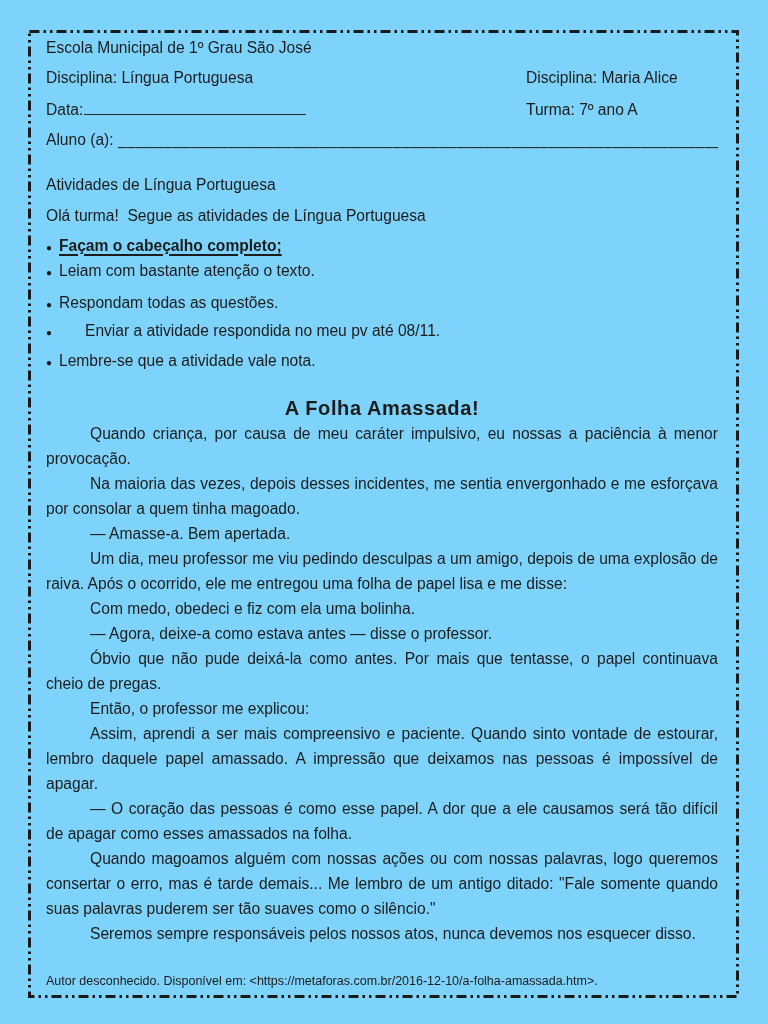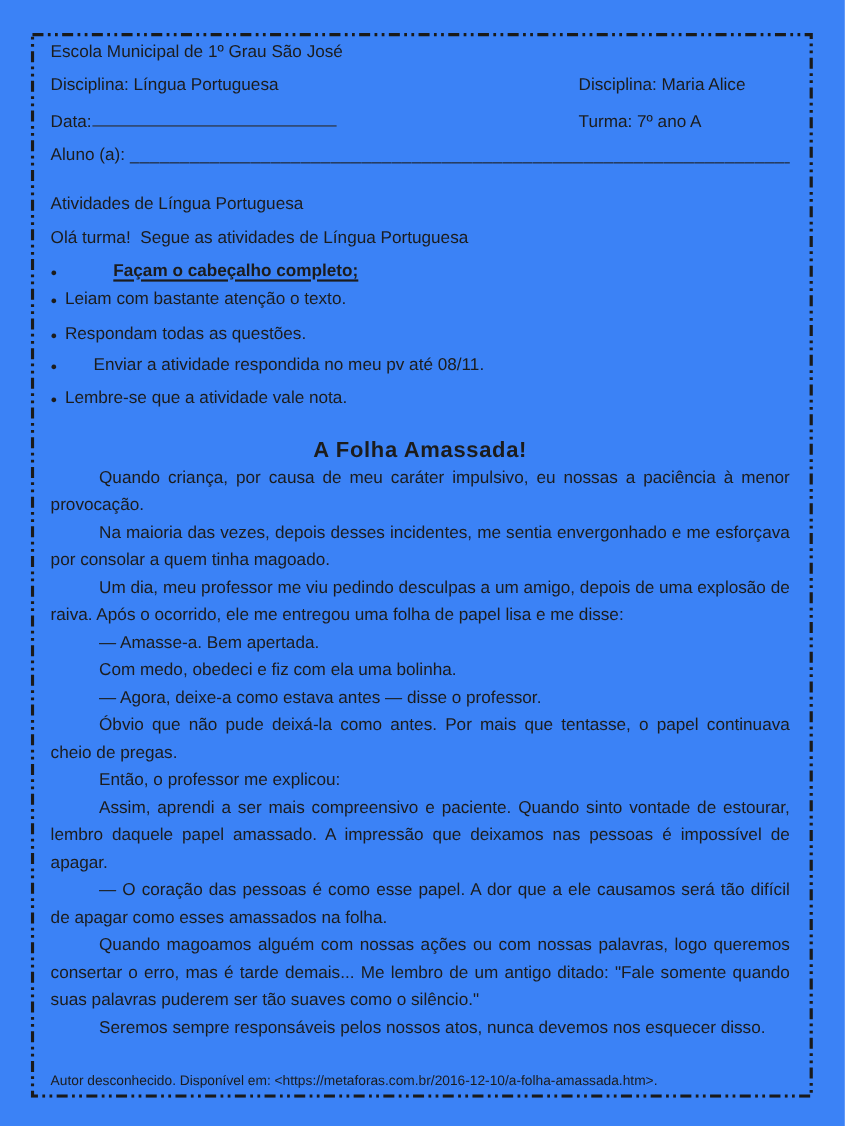--- a/index.html
+++ b/index.html
@@ -4,21 +4,21 @@
 <style>
   * { margin: 0; padding: 0; box-sizing: border-box; }
   html, body { background: #ffffff; }
   body {
     width: 768px; height: 1024px;
     font-family: "Liberation Sans", "DejaVu Sans", sans-serif;
     color: #1c1c1c;
     position: relative;
     overflow: hidden;
   }
-  .page { position: absolute; inset: 0; background: #3b82f6; }
+  .page { position: absolute; inset: 0; background: #7dd3fc; }
   .frame { position: absolute; left: 28px; top: 30px; width: 711px; height: 968px; }
   .frame svg { display: block; }
   .content {
     position: absolute; left: 46px; top: 38px; width: 672px;
     font-size: 15.6px; line-height: 19.5px;
   }
   
   .hrow { display: flex; align-items: baseline; margin-bottom: 10.5px; }
   .hrow .left { flex: 1; display: flex; align-items: baseline; }
   .hrow .rightcol { width: 192px; flex: none; }
@@ -35,21 +35,21 @@
   .greeting { margin-top: 12px; white-space: pre-wrap; }
   .bullets { margin-top: 10px; }
   .bullet-item { display: flex; align-items: baseline; }
   .bullet-item .marker { flex: none; width: 13px; font-size: 10px; }
   .bullet-item.b1 { margin-bottom: 4px; }
   .bullet-item.b2 { margin-bottom: 10px; }
   .bullet-item.b3 { margin-bottom: 7px; }
   .bullet-item.b4 { margin-bottom: 8px; }
   .bullet-item.b1 .btext {
     font-weight: bold; text-decoration: underline;
-    text-decoration-thickness: 1.8px; text-underline-offset: 2.5px; margin-left: 44px;
+    text-decoration-thickness: 1.8px; text-underline-offset: 2.5px;
   }
   .bullet-item.b4 .marker { margin-right: 26px; }
   
   .story { margin-top: 24px; line-height: 25px; }
   .story-title { text-align: center; font-weight: bold; font-size: 20px; letter-spacing: 0.6px; }
   .story p { text-align: justify; text-indent: 44px; }
   
   .source { margin-top: 27px; text-align: left; font-size: 12.5px; line-height: 16px; }
 </style>
 </head>
@@ -111,22 +111,22 @@
           <span class="marker">●</span>
           <span class="btext">Lembre-se que a atividade vale nota.</span>
         </div>
       </div>
     </div>
 
     <div class="story">
       <div class="story-title">A Folha Amassada!</div>
       <p>Quando criança, por causa de meu caráter impulsivo, eu nossas a paciência à menor provocação.</p>
       <p>Na maioria das vezes, depois desses incidentes, me sentia envergonhado e me esforçava por consolar a quem tinha magoado.</p>
+      <p>— Amasse-a. Bem apertada.</p>
       <p>Um dia, meu professor me viu pedindo desculpas a um amigo, depois de uma explosão de raiva. Após o ocorrido, ele me entregou uma folha de papel lisa e me disse:</p>
-      <p>— Amasse-a. Bem apertada.</p>
       <p>Com medo, obedeci e fiz com ela uma bolinha.</p>
       <p>— Agora, deixe-a como estava antes — disse o professor.</p>
       <p>Óbvio que não pude deixá-la como antes. Por mais que tentasse, o papel continuava cheio de pregas.</p>
       <p>Então, o professor me explicou:</p>
       <p>Assim, aprendi a ser mais compreensivo e paciente. Quando sinto vontade de estourar, lembro daquele papel amassado. A impressão que deixamos nas pessoas é impossível de apagar.</p>
       <p>— O coração das pessoas é como esse papel. A dor que a ele causamos será tão difícil de apagar como esses amassados na folha.</p>
       <p>Quando magoamos alguém com nossas ações ou com nossas palavras, logo queremos consertar o erro, mas é tarde demais... Me lembro de um antigo ditado: "Fale somente quando suas palavras puderem ser tão suaves como o silêncio."</p>
       <p>Seremos sempre responsáveis pelos nossos atos, nunca devemos nos esquecer disso.</p>
 
       <div class="source">Autor desconhecido. Disponível em: &lt;https://metaforas.com.br/2016-12-10/a-folha-amassada.htm&gt;.</div>

